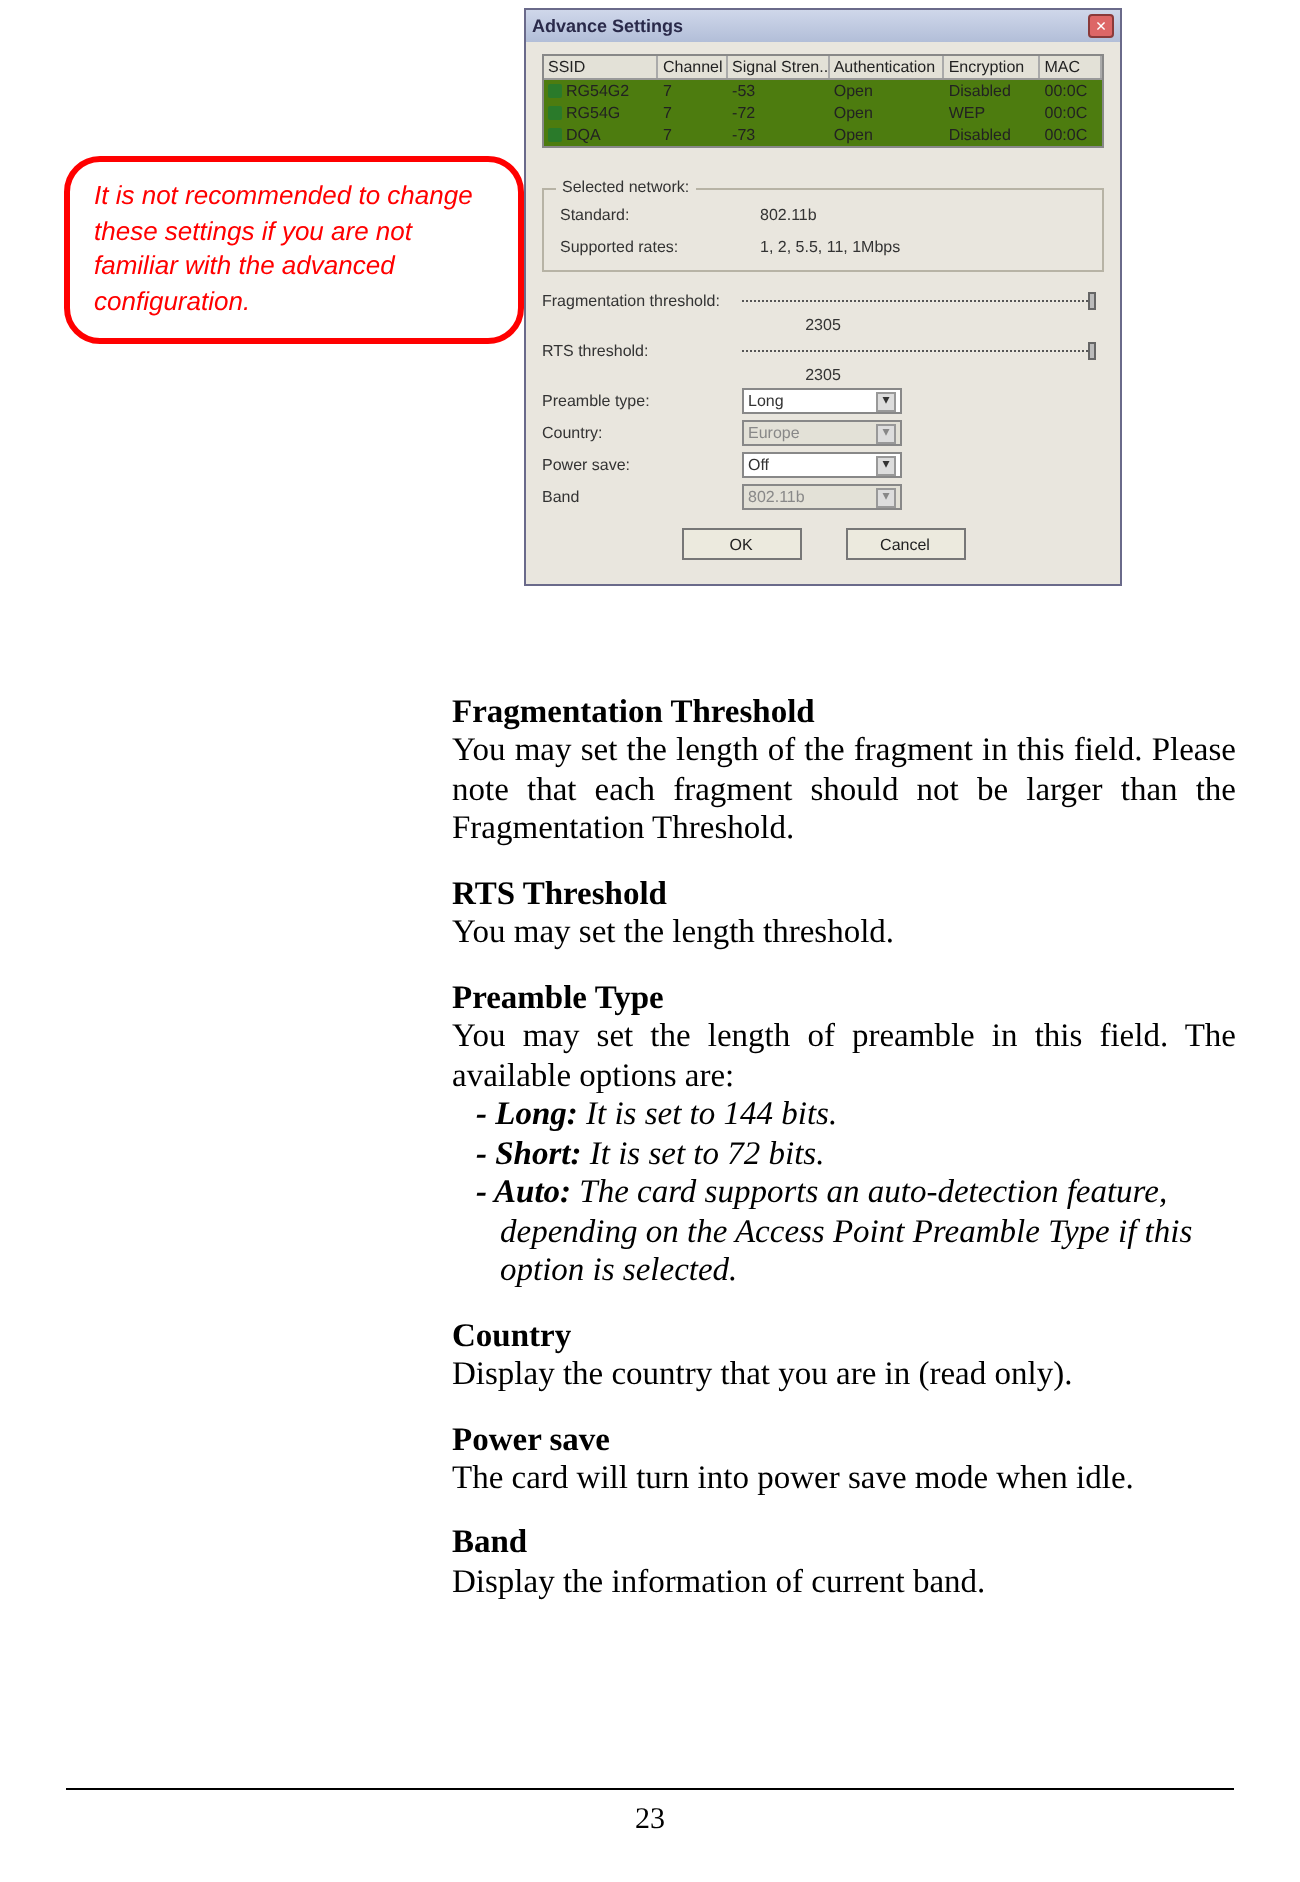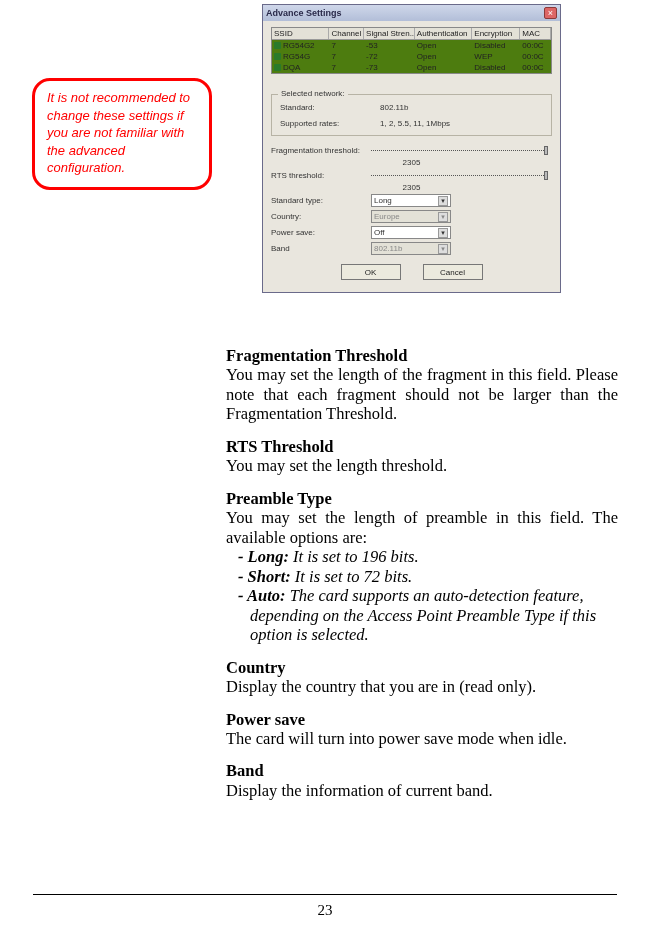--- a/index.html
+++ b/index.html
@@ -18,21 +18,21 @@
     position: relative;
     width: 650px;
     height: 941px;
     padding: 0;
   }
   
   .callout {
     position: absolute;
     top: 78px;
     left: 32px;
-    width: 180px;
+    width: 230px;
     background: #fff;
     border: 3px solid #f00;
     border-radius: 18px;
     padding: 8px 12px 10px 12px;
     font-style: italic;
     color: #f00;
     font-family: Arial, Helvetica, sans-serif;
     font-size: 13px;
     line-height: 1.35;
   }
@@ -235,21 +235,21 @@
         <div class="grow">
           <span class="glbl">RTS threshold:</span>
           <div class="slider">
                 <div class="track"></div>
                 <div class="thumb"></div>
               </div>
         </div>
         <div class="slider-val">2305</div>
 
         <div class="grow">
-          <span class="glbl">Standard type:</span>
+          <span class="glbl">Preamble type:</span>
           <div class="select">
                 <span>Long</span>
                 <span class="arrow">▾</span>
               </div>
         </div>
         <div class="grow">
           <span class="glbl">Country:</span>
           <div class="select disabled">
                 <span>Europe</span>
                 <span class="arrow">▾</span>
@@ -289,21 +289,21 @@
     <p>You may set the length of the fragment in this field. Please note that each fragment should not be larger than the Fragmentation Threshold.</p>
   </div>
   <div class="sect">
     <h3>RTS Threshold</h3>
     <p>You may set the length threshold.</p>
   </div>
   <div class="sect">
     <h3>Preamble Type</h3>
     <p>You may set the length of preamble in this field.  The available options are:</p>
     <ul>
-      <li><b><i><span>- Long:</span></i></b><i><span> It is set to 196 bits.</span></i></li>
+      <li><b><i><span>- Long:</span></i></b><i><span> It is set to 144 bits.</span></i></li>
       <li><b><i><span>- Short:</span></i></b><i><span> It is set to 72 bits.</span></i></li>
       <li class="wrap">
         <b><i><span>- Auto:</span></i></b><i><span> The card supports an auto-detection feature,</span></i>
         <span class="cont"><i><span>depending on the Access Point Preamble Type if this</span></i></span>
         <span class="cont"><i><span>option is selected.</span></i></span>
       </li>
     </ul>
   </div>
   <div class="sect">
     <h3>Country</h3>

